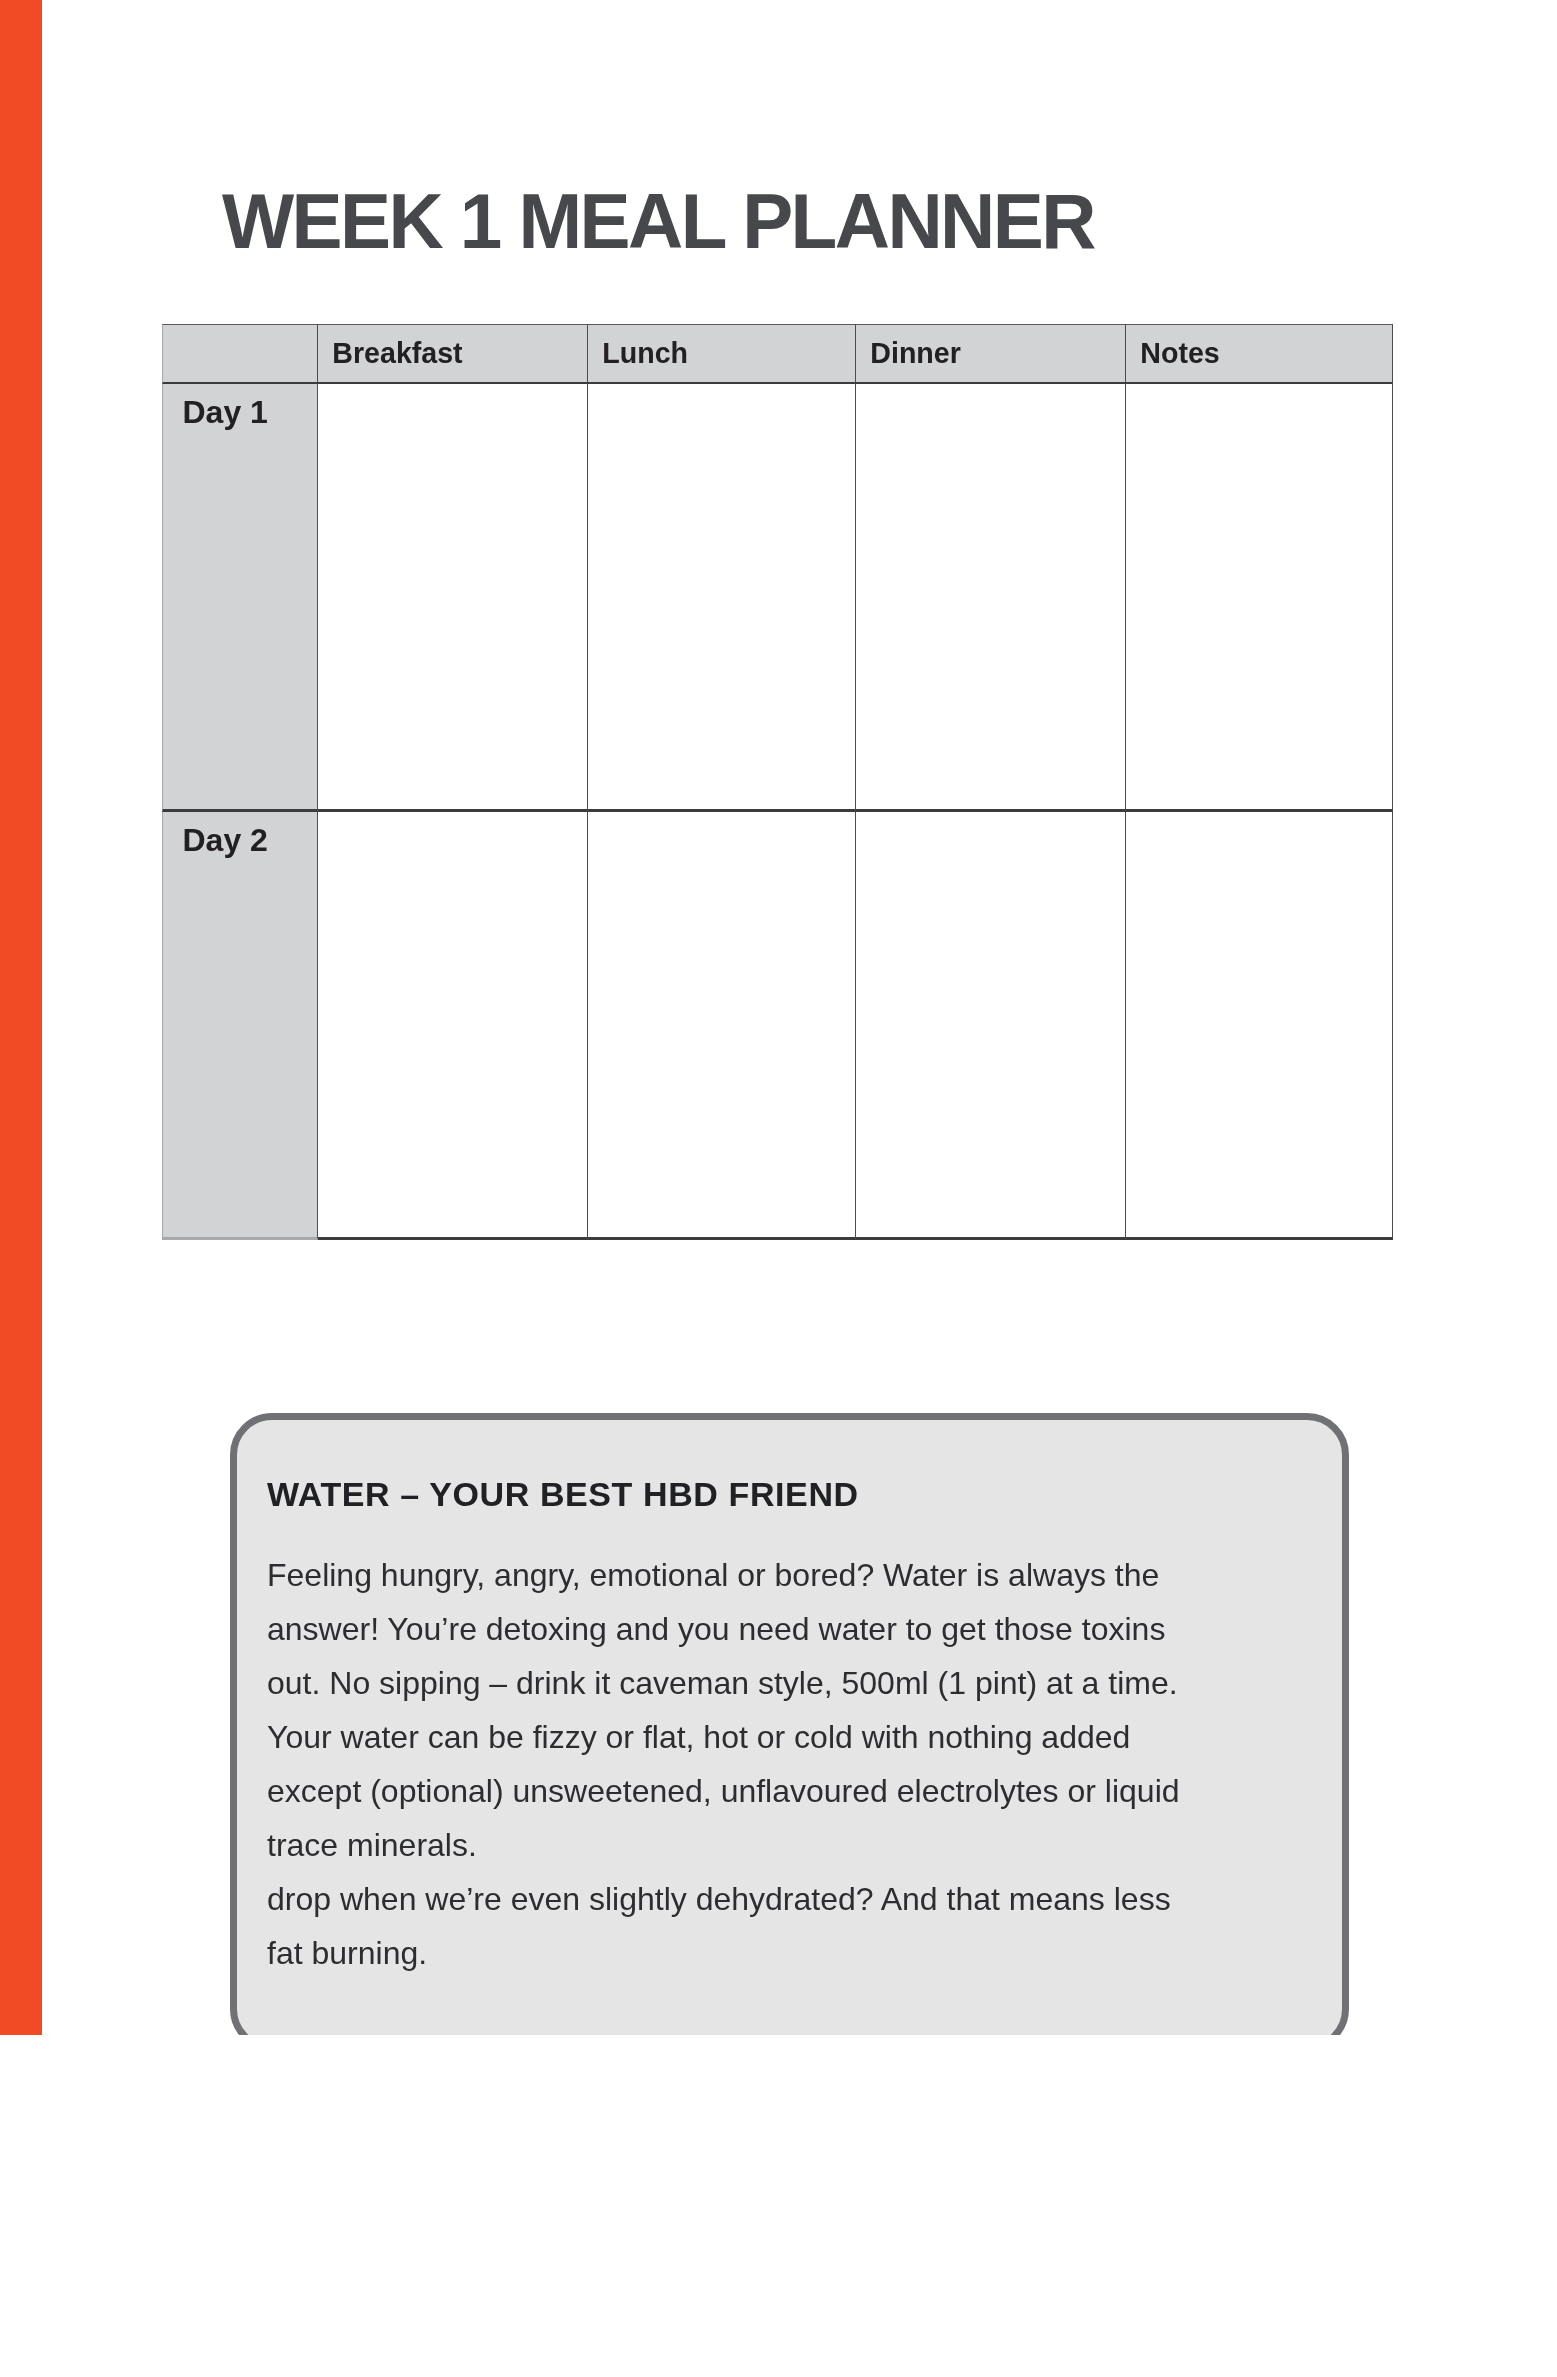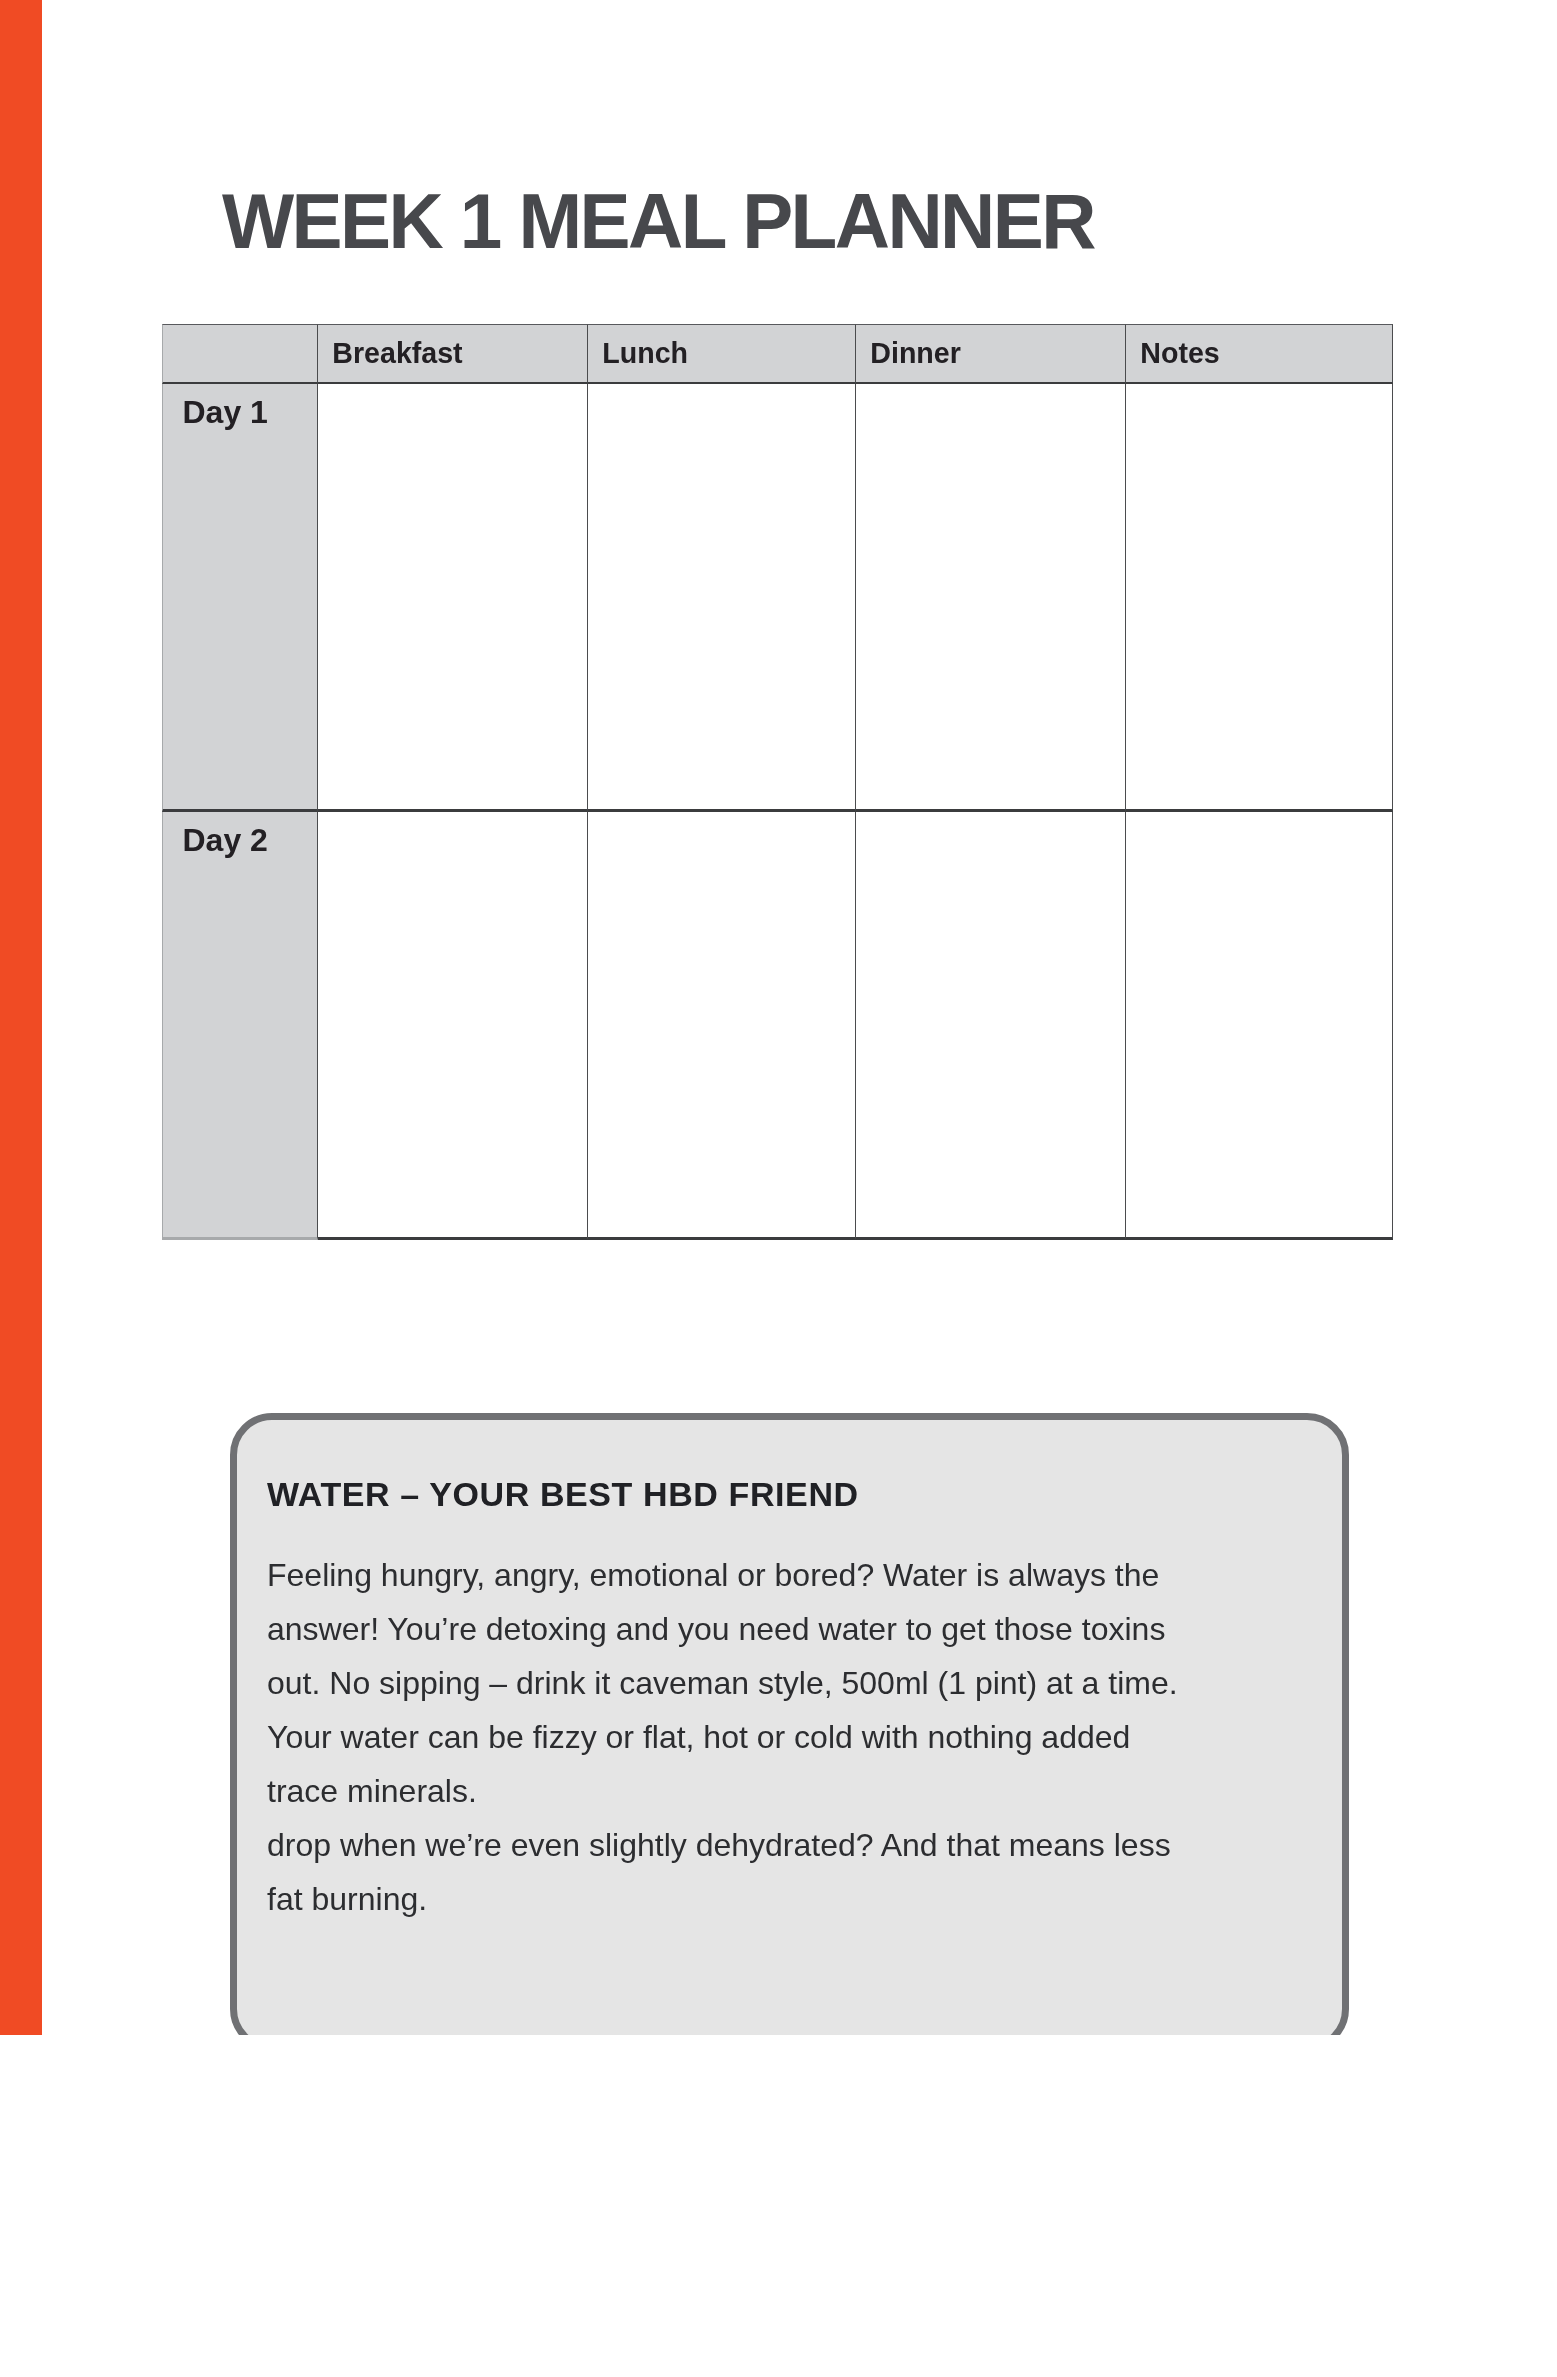--- a/index.html
+++ b/index.html
@@ -87,20 +87,21 @@
     <div class="cell row-last"></div>
     <div class="cell row-last"></div>
   </div>
 
   <div class="infobox">
     <h2 class="infobox-heading">WATER – YOUR BEST HBD FRIEND</h2>
     <div class="bodyline">Feeling hungry, angry, emotional or bored? Water is always the</div>
     <div class="bodyline">answer! You’re detoxing and you need water to get those toxins</div>
     <div class="bodyline">out. No sipping – drink it caveman style, 500ml (1 pint) at a time.</div>
     <div class="bodyline">Your water can be fizzy or flat, hot or cold with nothing added</div>
+    <div class="bodyline">except (optional) unsweetened, unflavoured electrolytes or liquid</div>
     <div class="bodyline">trace minerals.</div>
     <div class="bodyline">drop when we’re even slightly dehydrated? And that means less</div>
     <div class="bodyline">fat burning.</div>
   </div>
 
   <div class="footer">
     <span class="page-num">12</span>
     <span class="footer-divider"></span>
     <span class="journal">THE HBD JOURNAL</span>
   </div>

